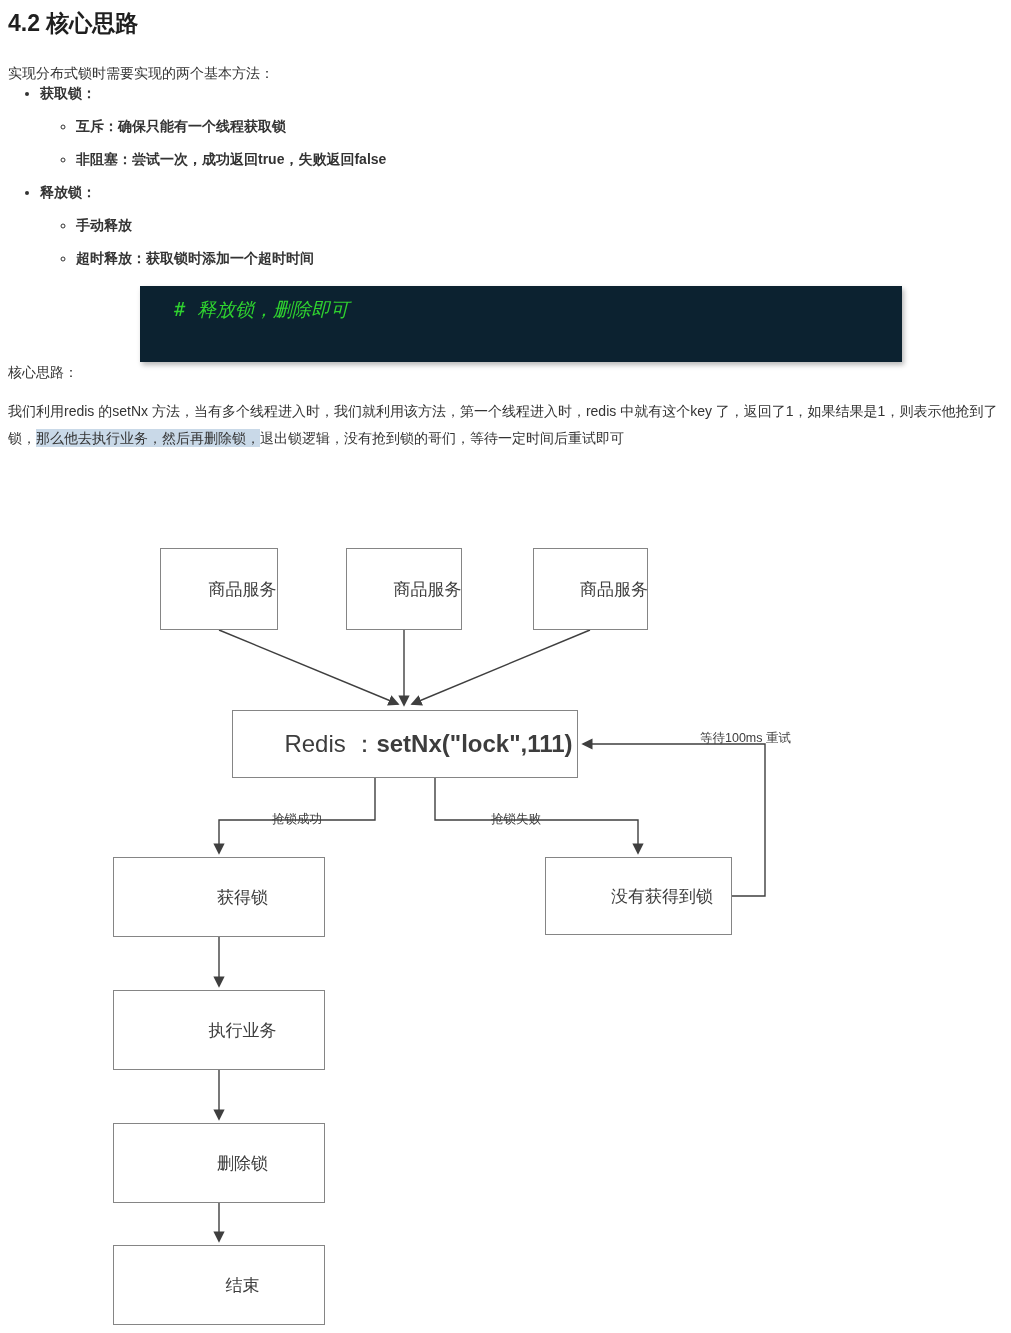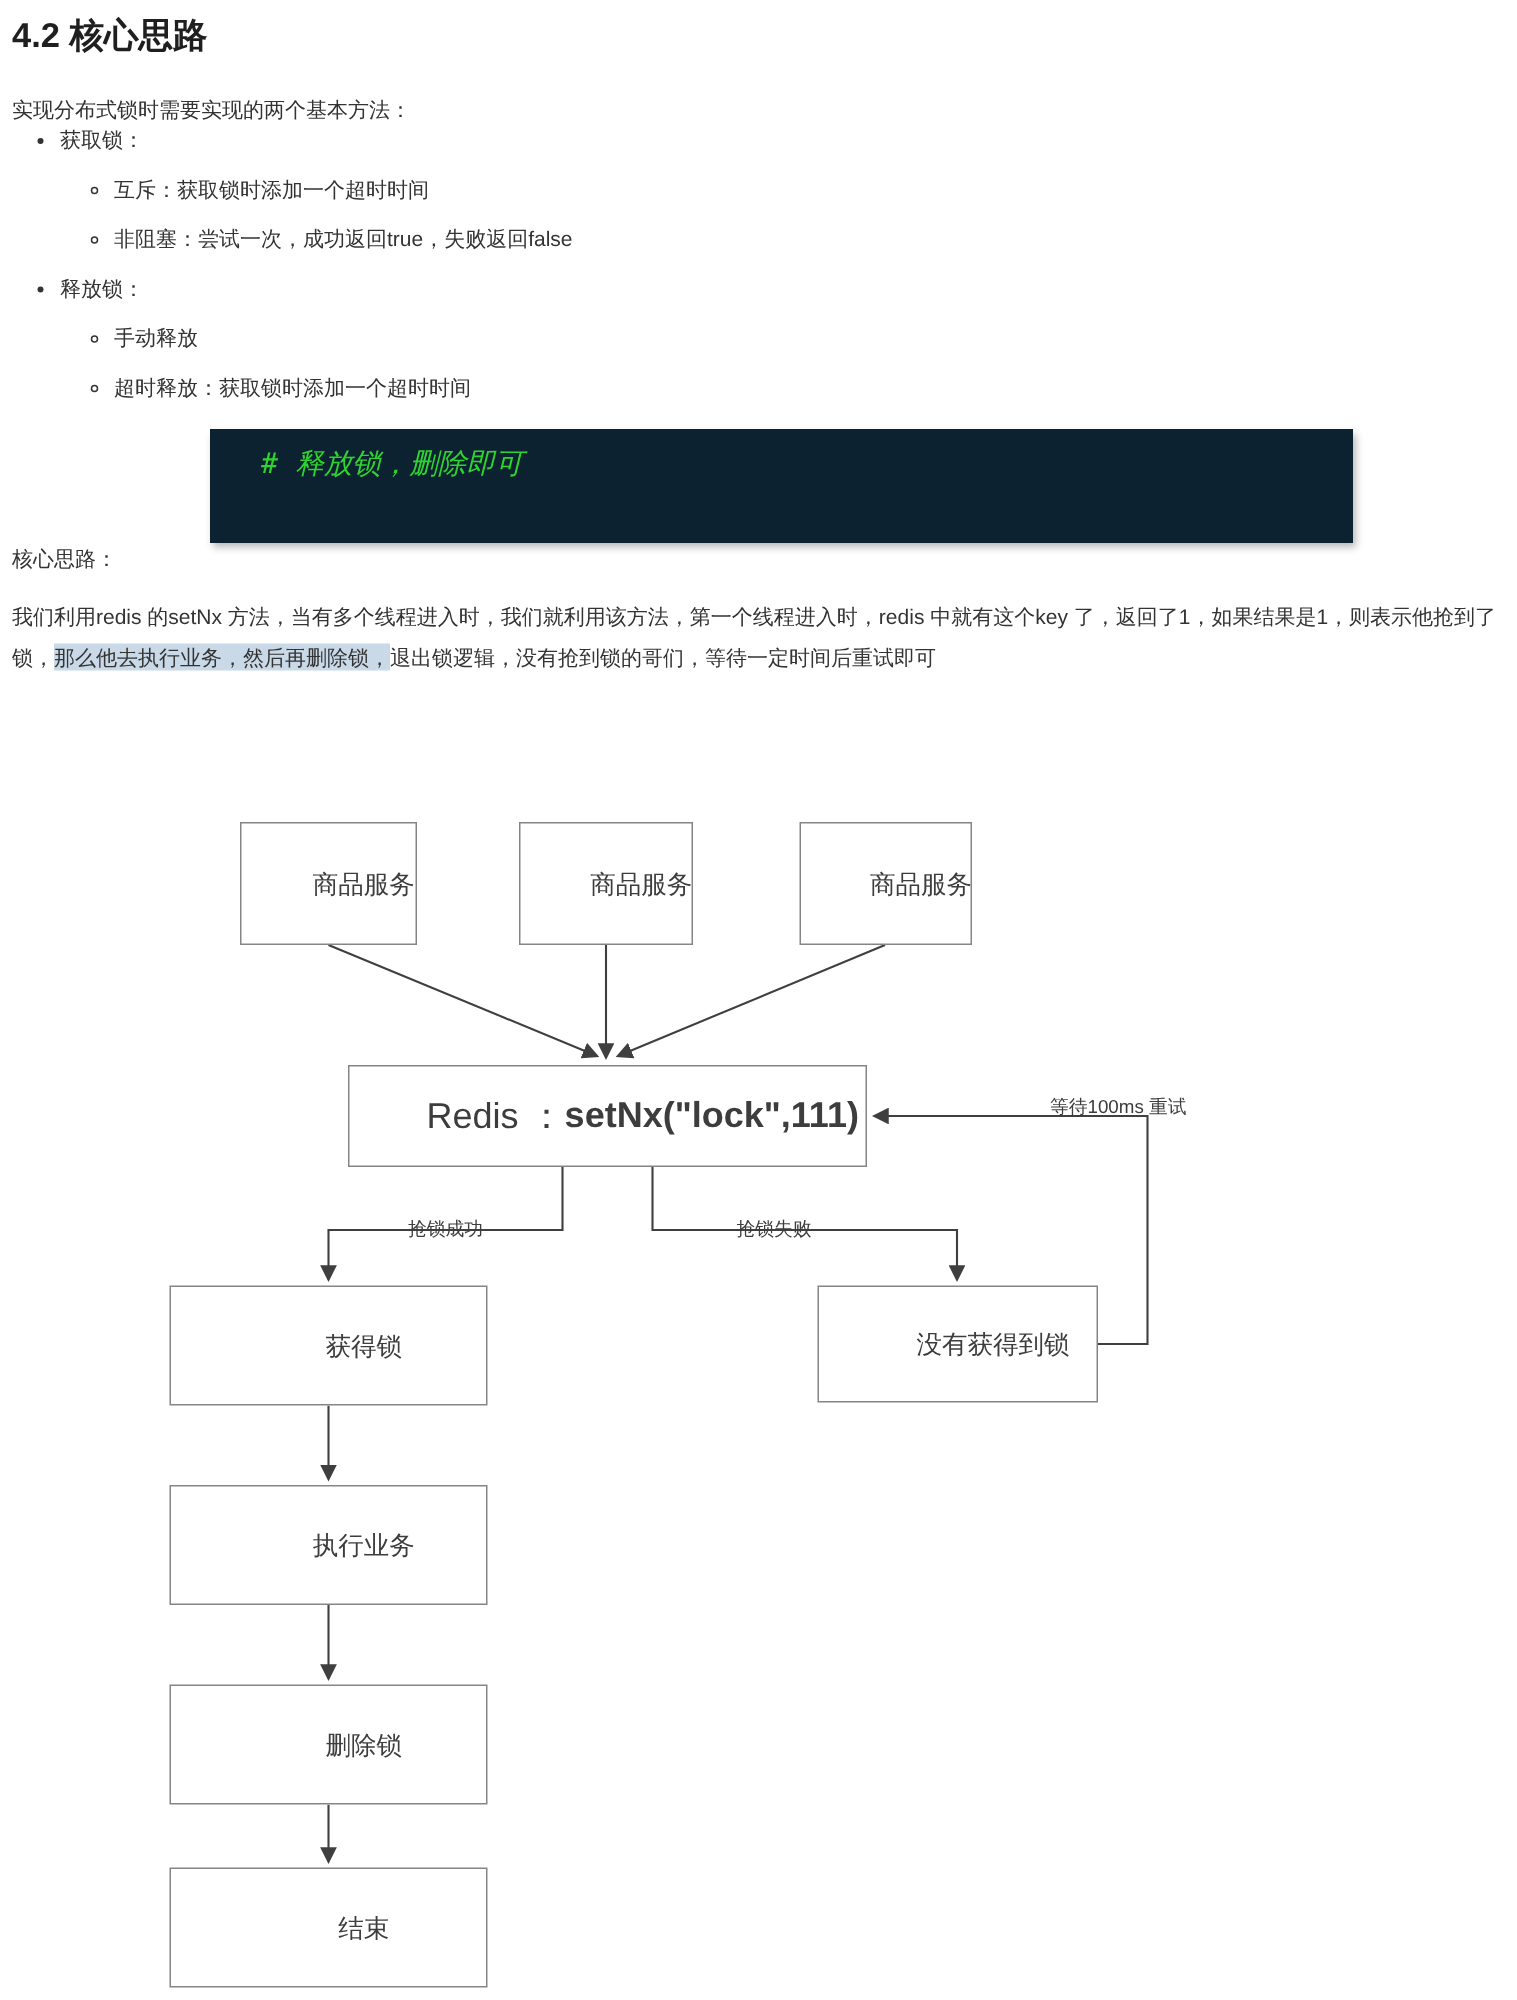--- a/index.html
+++ b/index.html
@@ -29,21 +29,21 @@
   }
   .intro { margin-bottom: 16px; }
 
   ul.lvl1 {
     list-style: disc;
     margin: 0 0 6px 0;
     padding-left: 32px;
     font-size: 14px;
     color: #333333;
   }
-  ul.lvl1 > li { margin-bottom: 13px; line-height: 20px; }
+  ul.lvl1 > li { margin-bottom: 13px; line-height: 20px; font-weight: bold; }
   ul.lvl2 {
     list-style: circle;
     margin: 13px 0 0 0;
     padding-left: 36px;
   }
   ul.lvl2 > li { margin-bottom: 13px; line-height: 20px; }
 
   .code-block {
     margin: 18px 0 0 132px;
     width: 762px;
@@ -118,21 +118,21 @@
 <div class="page">
 
   <h1 class="section-heading">4.2 核心思路</h1>
 
   <p class="body-text intro">实现分布式锁时需要实现的两个基本方法：</p>
 
   <ul class="lvl1">
     <li>
       <span>获取锁：</span>
       <ul class="lvl2">
-        <li>互斥：获取锁时添加一个超时时间</li>
+        <li>互斥：确保只能有一个线程获取锁</li>
         <li>非阻塞：尝试一次，成功返回true，失败返回false</li>
       </ul>
     </li>
     <li>
       <span>释放锁：</span>
       <ul class="lvl2">
         <li>手动释放</li>
         <li>超时释放：获取锁时添加一个超时时间</li>
       </ul>
     </li>

